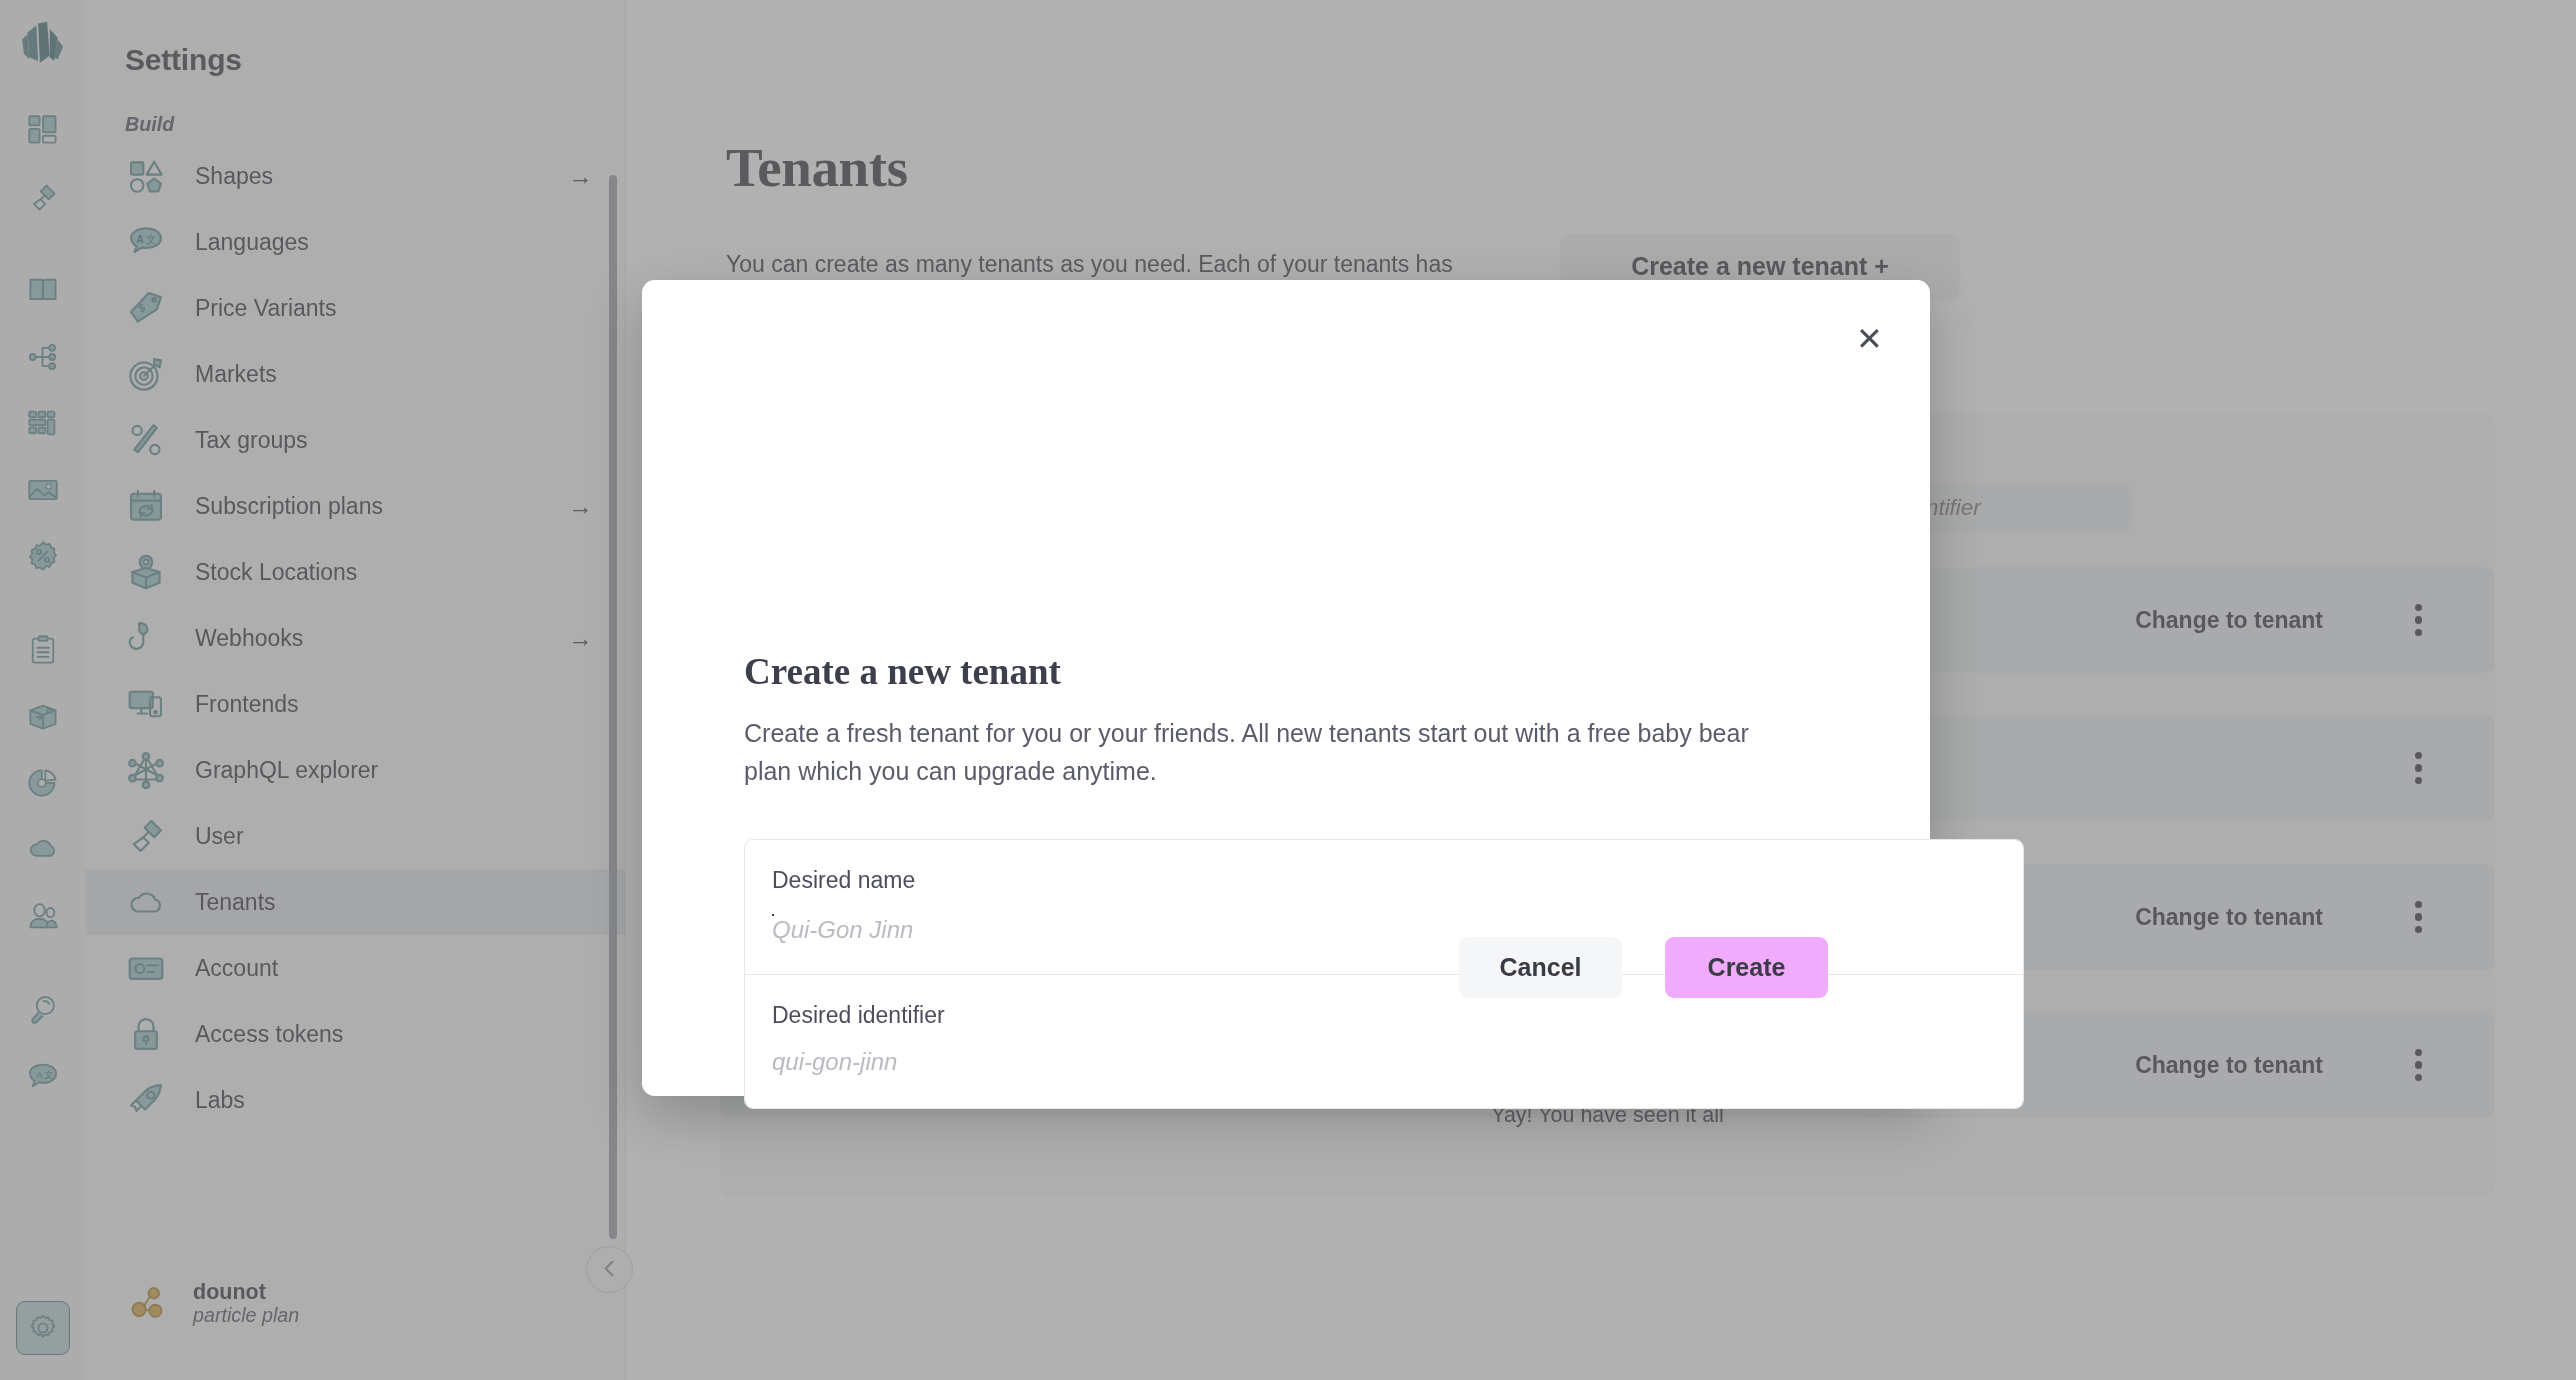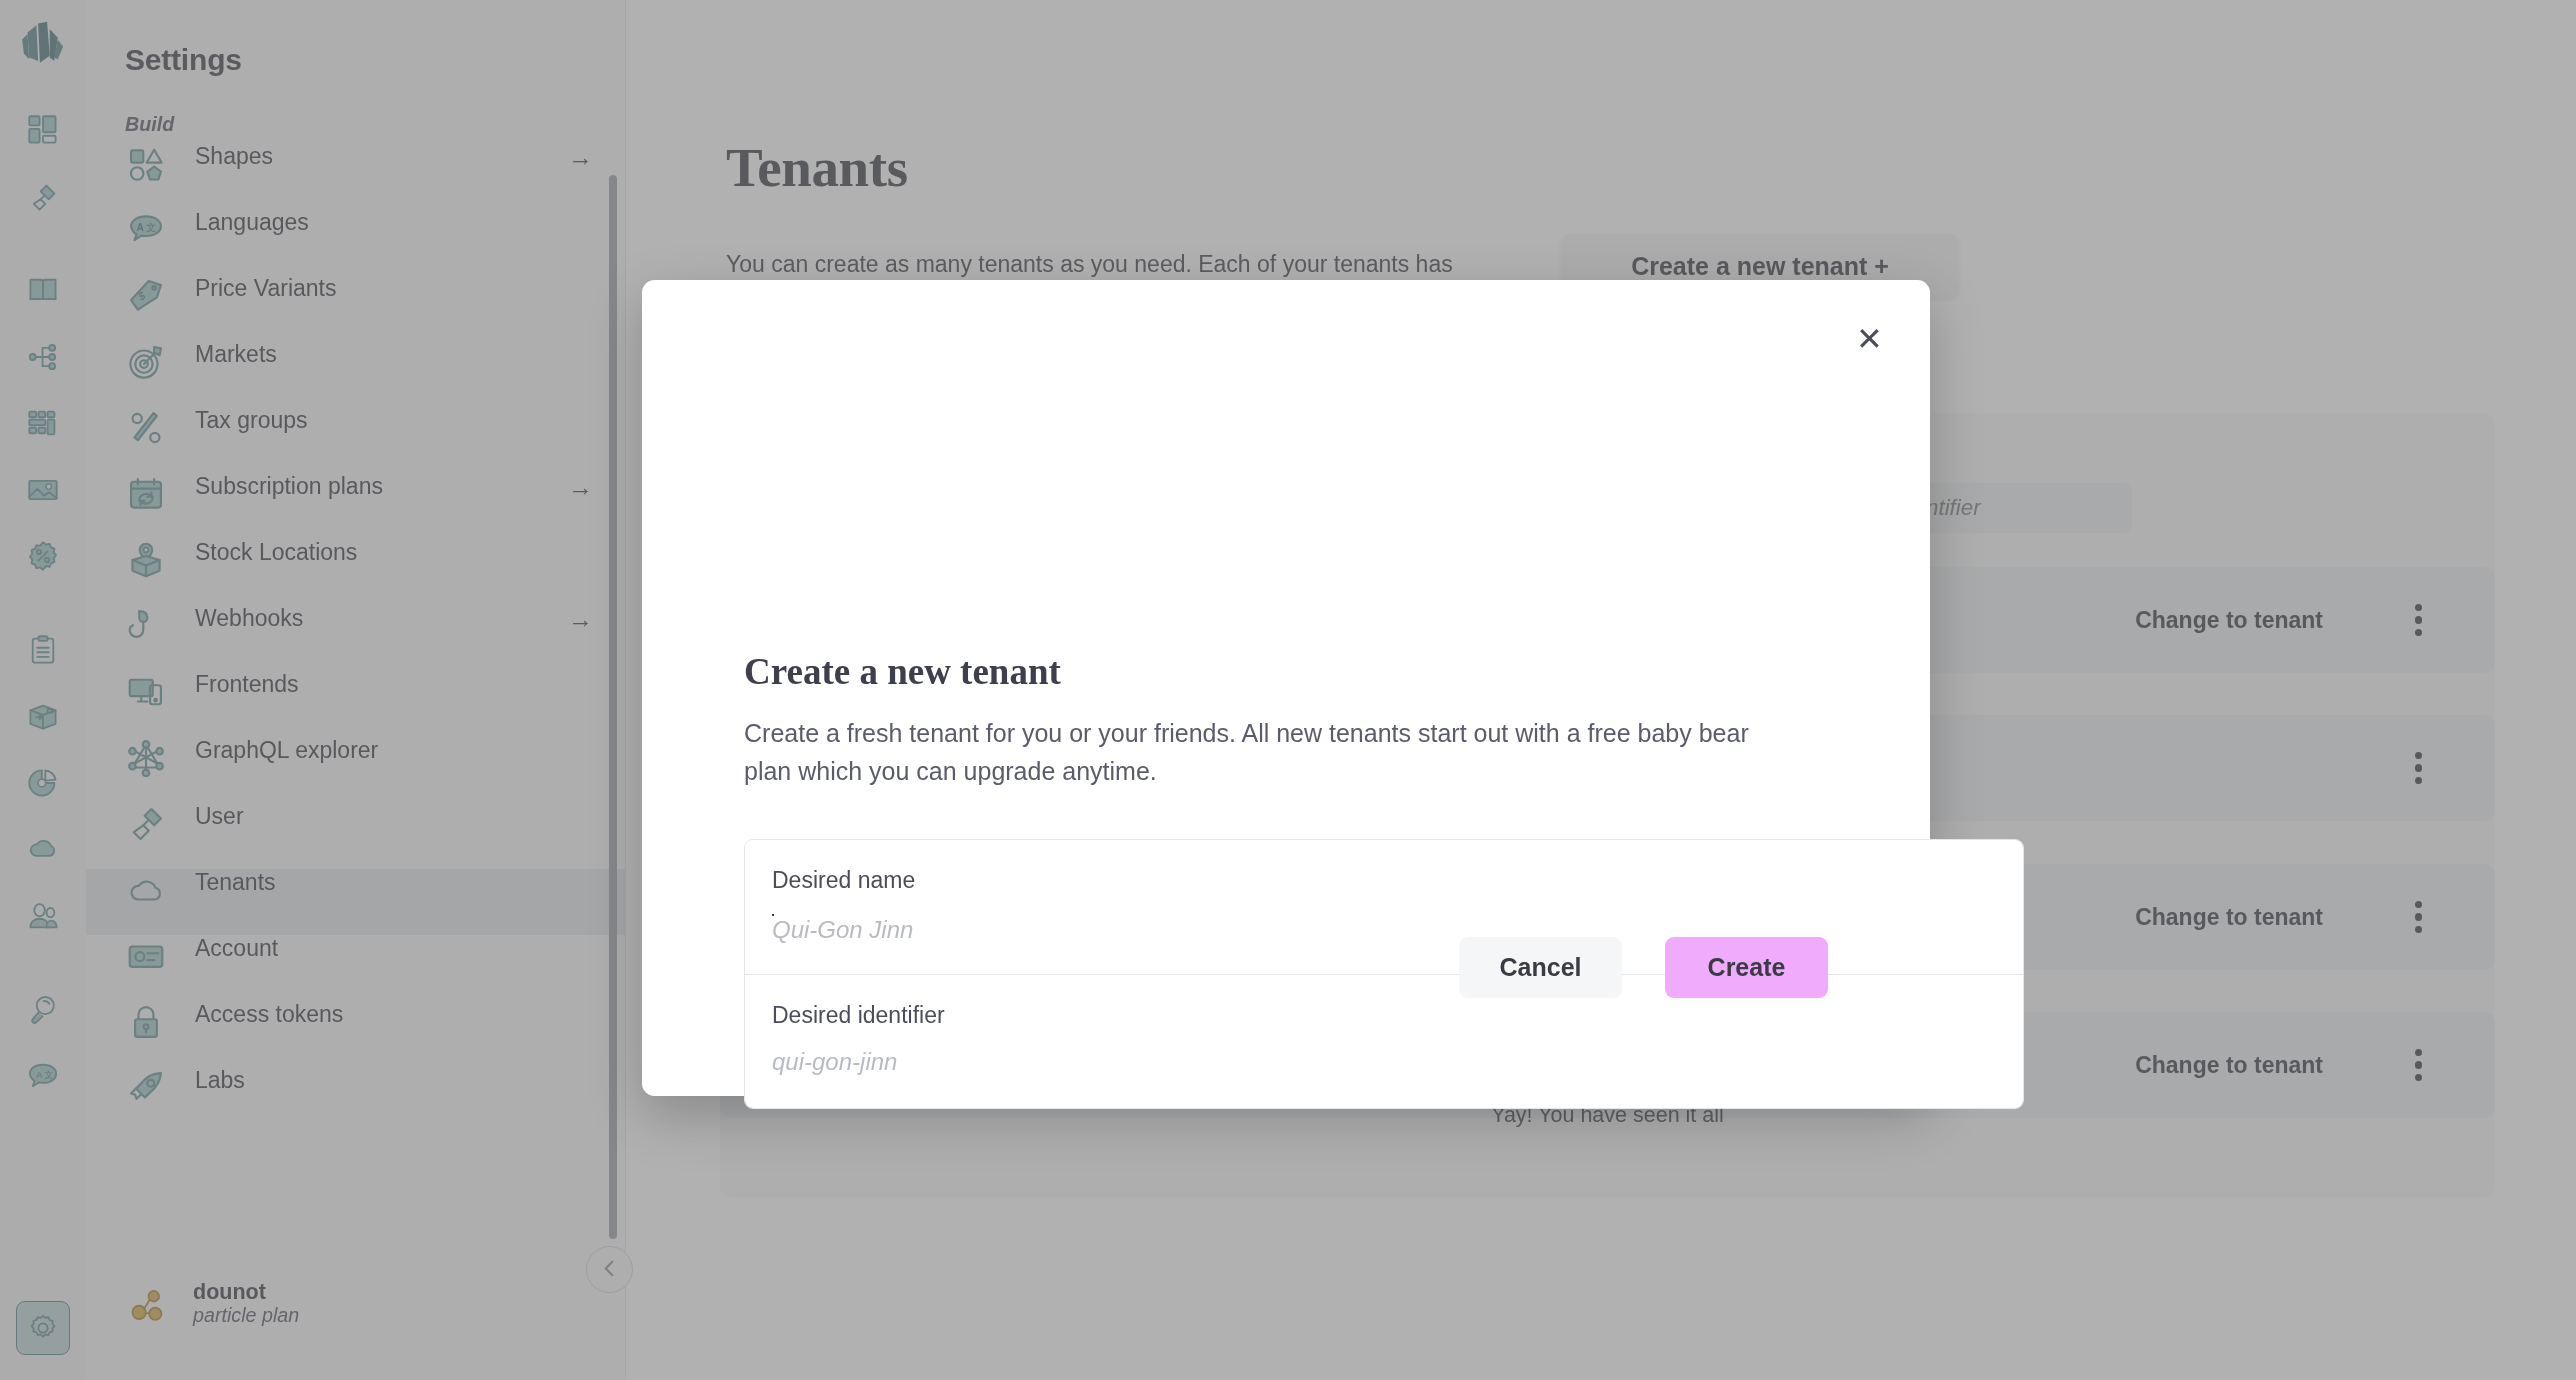--- a/index.html
+++ b/index.html
@@ -52,32 +52,32 @@
   }
   .settings-title {
     font-size: 30px; font-weight: bold; color: #30313c;
     padding: 43px 0 0 39px; letter-spacing: -0.2px;
   }
   .nav-group-label {
     font-size: 19.7px; font-style: italic; font-weight: 600; color: #4d4f5c;
     padding: 36px 0 7.2px 39px;
   }
   .nav-item {
-    display: flex; 
+    display: flex; align-items: center;
     height: 66px; padding: 0 32px 0 39px;
     cursor: pointer;
   }
   .nav-item.selected { background: #e3e5e8; }
   .nav-icon { width: 41px; height: 41px; flex: 0 0 41px; display:flex; align-items:center; justify-content:center; }
   .nav-label { font-size: 23px; color: #2c2d38; margin-left: 29px; flex: 1; }
   .nav-arrow { font-size: 25px; color: #32333e; }
 
   .account-block {
     position: absolute; left: 0; bottom: 52px;
-    display: flex; align-items: flex-end; padding-left: 39px;
+    display: flex; align-items: center; padding-left: 39px;
   }
   .account-avatar { width: 43px; height: 43px; flex:0 0 43px; display:flex; align-items:center; justify-content:center; }
   .account-text { margin-left: 25px; }
   .account-name { font-size: 21.5px; font-weight: bold; color: #2c2d38; line-height: 1.15; }
   .account-plan { font-size: 19.7px; font-style: italic; color: #494b57; line-height: 1.2; }
 
   
   .sb-track {
     position: absolute; right: 8px; top: 0; width: 5.4px; height: 1380px;
   }

